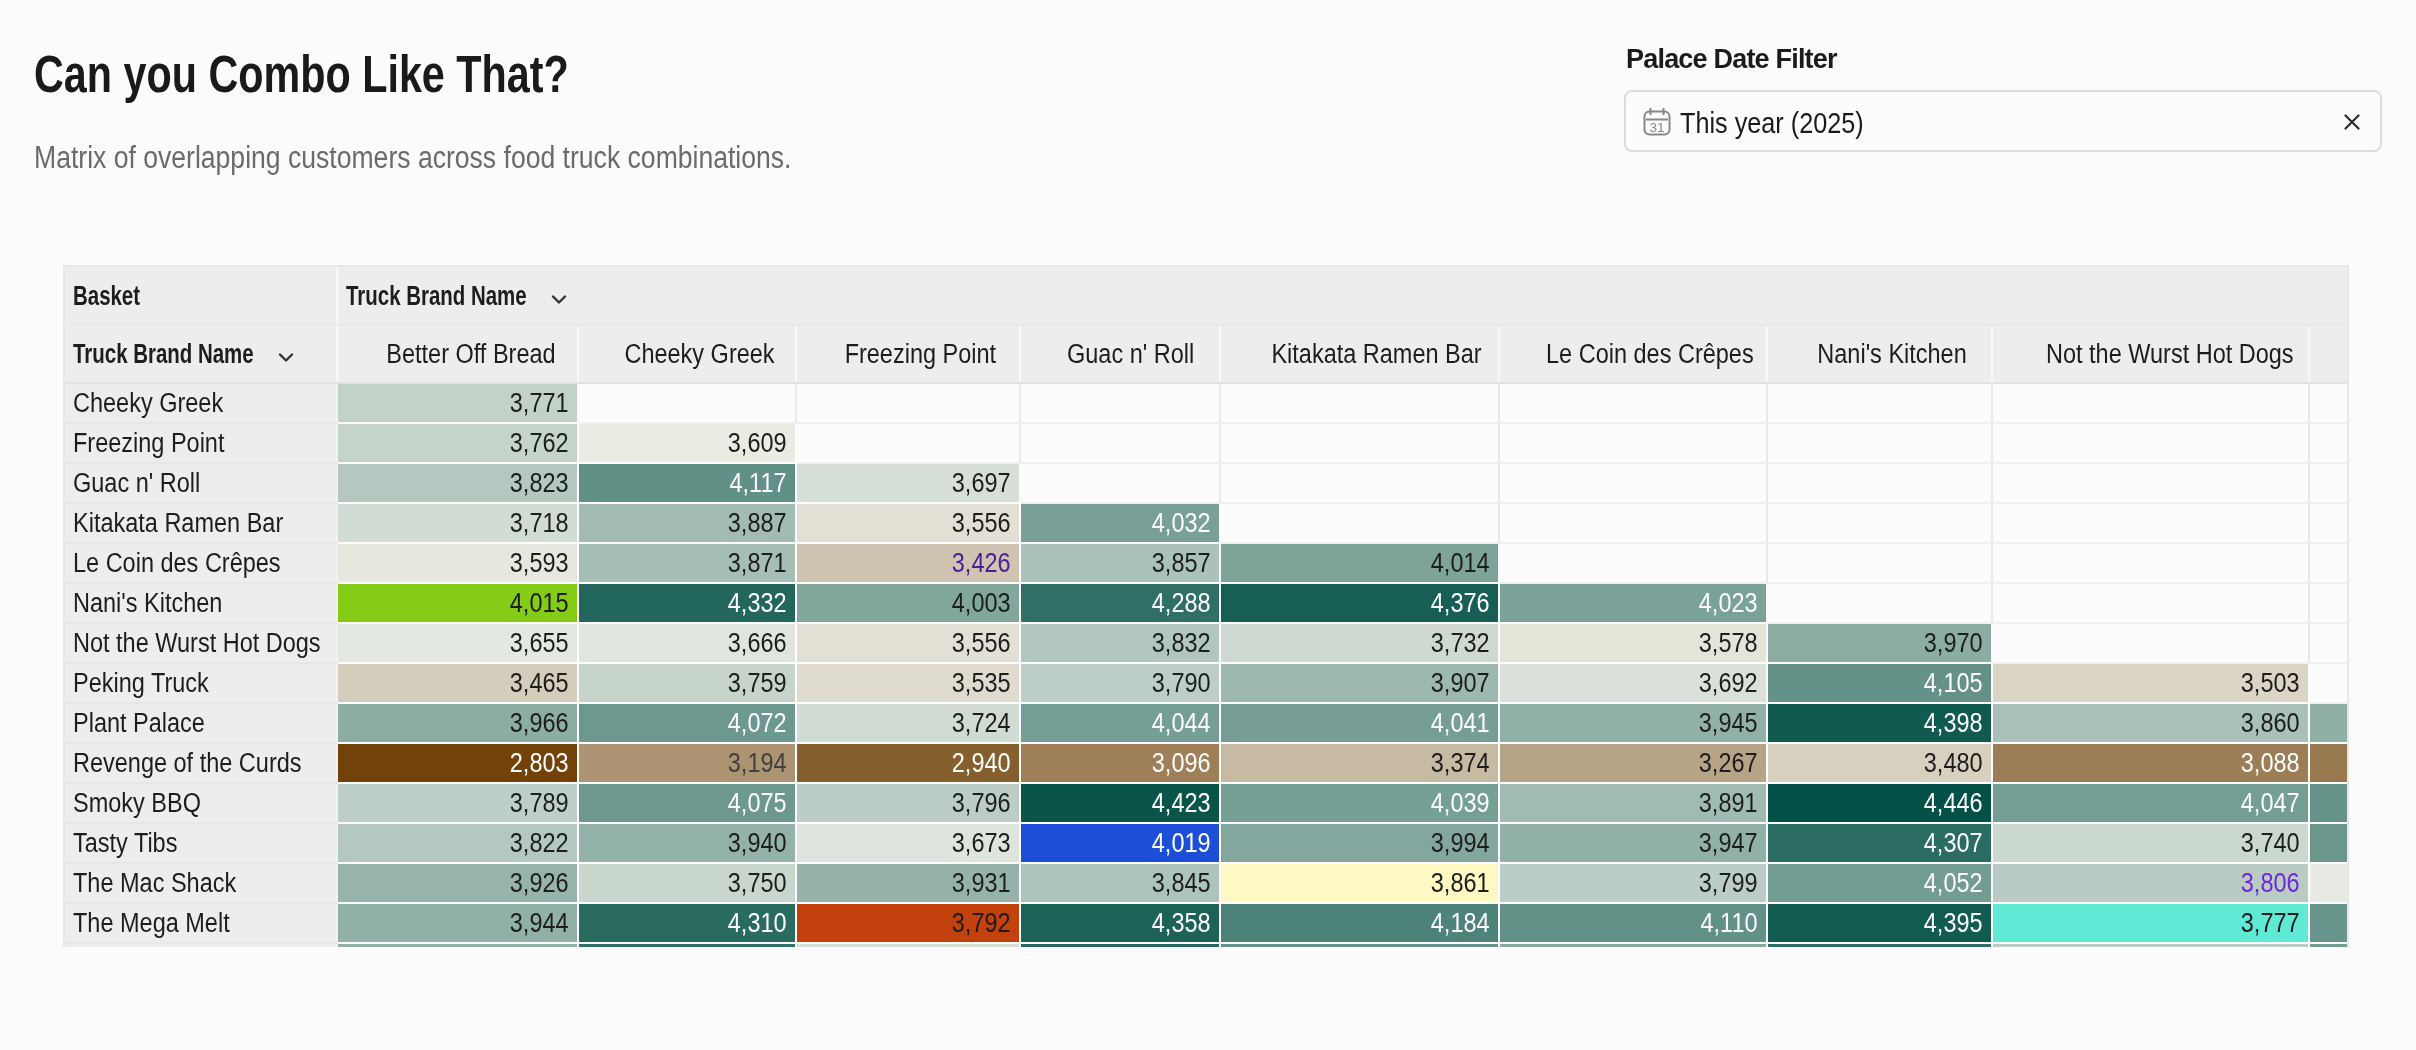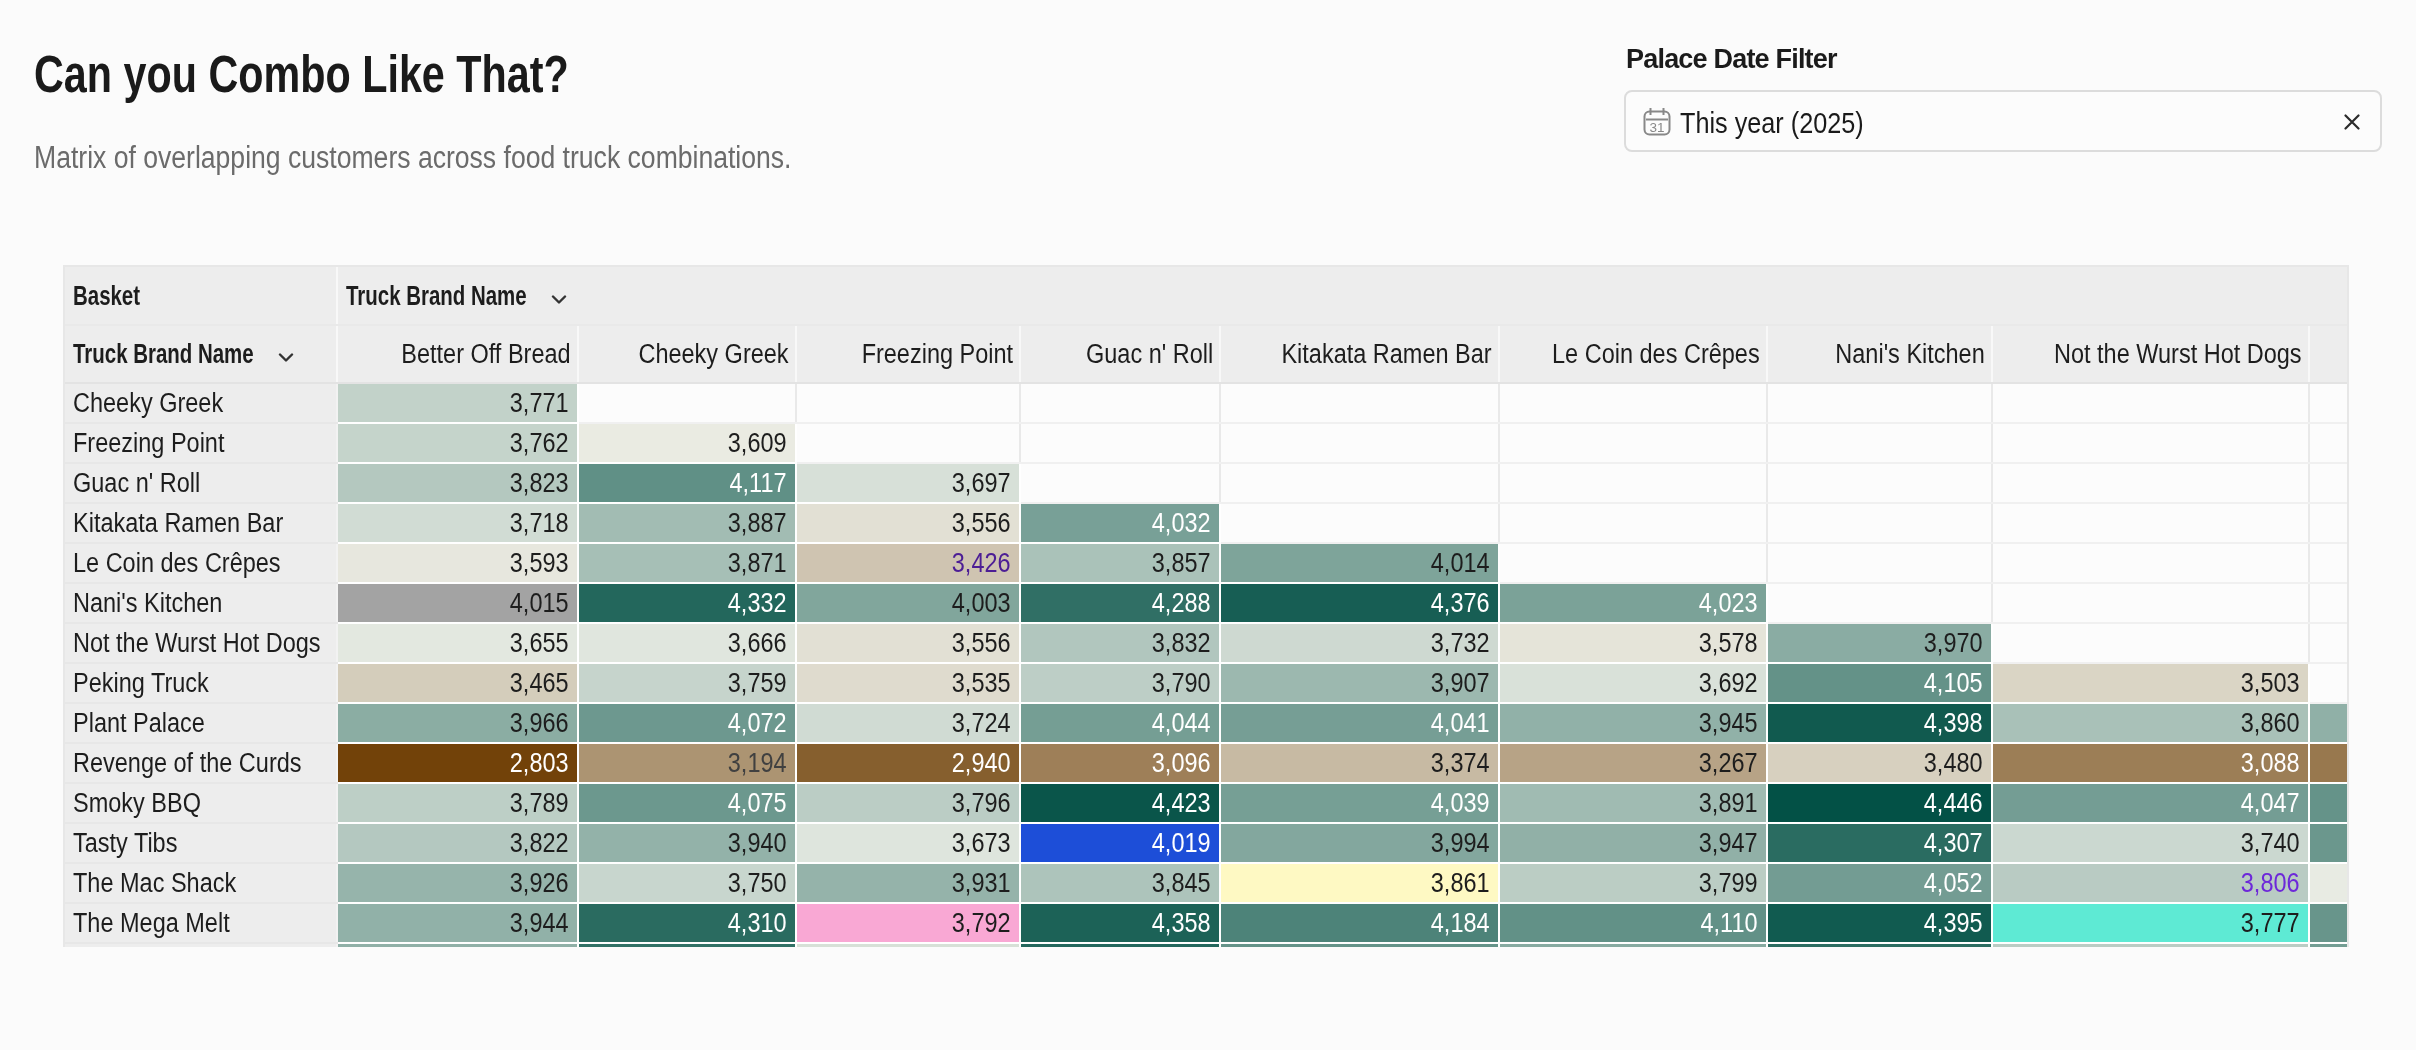--- a/index.html
+++ b/index.html
@@ -16,21 +16,21 @@
 #fbox .cal { position:absolute; left:16px; top:15px; }
 #fbox .ftext { position:absolute; left:54px; top:15px; font-size:29px; color:#1a1a1a; white-space:nowrap; }
 #fbox .x { position:absolute; left:718px; top:22px; }
 #tablewrap { position:absolute; left:63px; top:265px; width:2286px; height:682px; overflow:hidden;
   border:2px solid #e7e7e7; border-bottom:none; background:#fff; }
 table { border-collapse:collapse; table-layout:fixed; width:2464px; }
 td { height:40px; font-size:27px; color:#1d1d1d; padding:0 8px; overflow:hidden; white-space:nowrap; }
 tr.h1 td { height:58px; background:#ededed; font-weight:700; font-size:28px; border-right:2px solid #f8f8f8; border-bottom:2px solid #e9e9e9; }
 tr.h2 td { height:58px; background:#ededed; border-right:2px solid #f8f8f8; border-bottom:2px solid #e3e3e3; }
 tr.h2 td.rh2 { font-weight:700; font-size:28px; }
-tr.h2 td.ch { text-align:right; padding-right:6px; }
+tr.h2 td.ch { text-align:center; padding-right:6px; }
 td.rh { background:#ededed; border-right:2px solid #f2f2f2; border-bottom:2px solid #e7e7e7; }
 td.num { text-align:right; border-right:2px solid rgba(255,255,255,0.55); border-bottom:2px solid rgba(255,255,255,0.55); }
 td.empty { background:#fcfcfc; border-right:2px solid #e9e9e9; border-bottom:2px solid #f0f0f0; }
 .chev { display:inline-block; margin-left:-42px; }
 </style></head>
 <body>
 <div id="title">Can you Combo Like That?</div>
 <div id="subtitle">Matrix of overlapping customers across food truck combinations.</div>
 <div id="flabel">Palace Date Filter</div>
 <div id="fbox">
@@ -136,21 +136,21 @@
           <td class="num" style="background:rgb(207,196,177);color:#4c1d95"><span class="t r">3,426</span></td>
           <td class="num" style="background:rgb(170,194,185);color:#1d1d1d"><span class="t r">3,857</span></td>
           <td class="num" style="background:rgb(126,164,154);color:#1d1d1d"><span class="t r">4,014</span></td>
           <td class="num empty"></td>
           <td class="num empty"></td>
           <td class="num empty"></td>
           <td class="num empty"></td>
         </tr>
 <tr>
           <td class="rh"><span class="t l">Nani's Kitchen</span></td>
-          <td class="num" style="background:#a3a3a3;color:#1d1d1d"><span class="t r">4,015</span></td>
+          <td class="num" style="background:#84cc16;color:#1d1d1d"><span class="t r">4,015</span></td>
           <td class="num" style="background:rgb(35,103,92);color:#ffffff"><span class="t r">4,332</span></td>
           <td class="num" style="background:rgb(129,166,156);color:#1d1d1d"><span class="t r">4,003</span></td>
           <td class="num" style="background:rgb(48,111,101);color:#ffffff"><span class="t r">4,288</span></td>
           <td class="num" style="background:rgb(23,94,84);color:#ffffff"><span class="t r">4,376</span></td>
           <td class="num" style="background:rgb(123,162,152);color:#ffffff"><span class="t r">4,023</span></td>
           <td class="num empty"></td>
           <td class="num empty"></td>
           <td class="num empty"></td>
         </tr>
 <tr>
@@ -234,21 +234,21 @@
           <td class="num" style="background:#fef9c3;color:#1d1d1d"><span class="t r">3,861</span></td>
           <td class="num" style="background:rgb(187,205,196);color:#1d1d1d"><span class="t r">3,799</span></td>
           <td class="num" style="background:rgb(115,156,147);color:#ffffff"><span class="t r">4,052</span></td>
           <td class="num" style="background:rgb(185,203,195);color:#6d28d9"><span class="t r">3,806</span></td>
           <td class="num" style="background:rgb(232,235,227);color:#1d1d1d"></td>
         </tr>
 <tr>
           <td class="rh"><span class="t l">The Mega Melt</span></td>
           <td class="num" style="background:rgb(145,177,168);color:#1d1d1d"><span class="t r">3,944</span></td>
           <td class="num" style="background:rgb(42,107,96);color:#ffffff"><span class="t r">4,310</span></td>
-          <td class="num" style="background:#f9a8d4;color:#1d1d1d"><span class="t r">3,792</span></td>
+          <td class="num" style="background:#c2410c;color:#1d1d1d"><span class="t r">3,792</span></td>
           <td class="num" style="background:rgb(28,98,87);color:#ffffff"><span class="t r">4,358</span></td>
           <td class="num" style="background:rgb(77,131,121);color:#ffffff"><span class="t r">4,184</span></td>
           <td class="num" style="background:rgb(98,145,135);color:#ffffff"><span class="t r">4,110</span></td>
           <td class="num" style="background:rgb(17,91,80);color:#ffffff"><span class="t r">4,395</span></td>
           <td class="num" style="background:#5eead4;color:#1d1d1d"><span class="t r">3,777</span></td>
           <td class="num" style="background:rgb(104,149,139);color:#ffffff"></td>
         </tr>
 <tr>
           <td class="rh"></td>
           <td class="num" style="background:rgb(144,176,167);color:#1d1d1d"></td>

